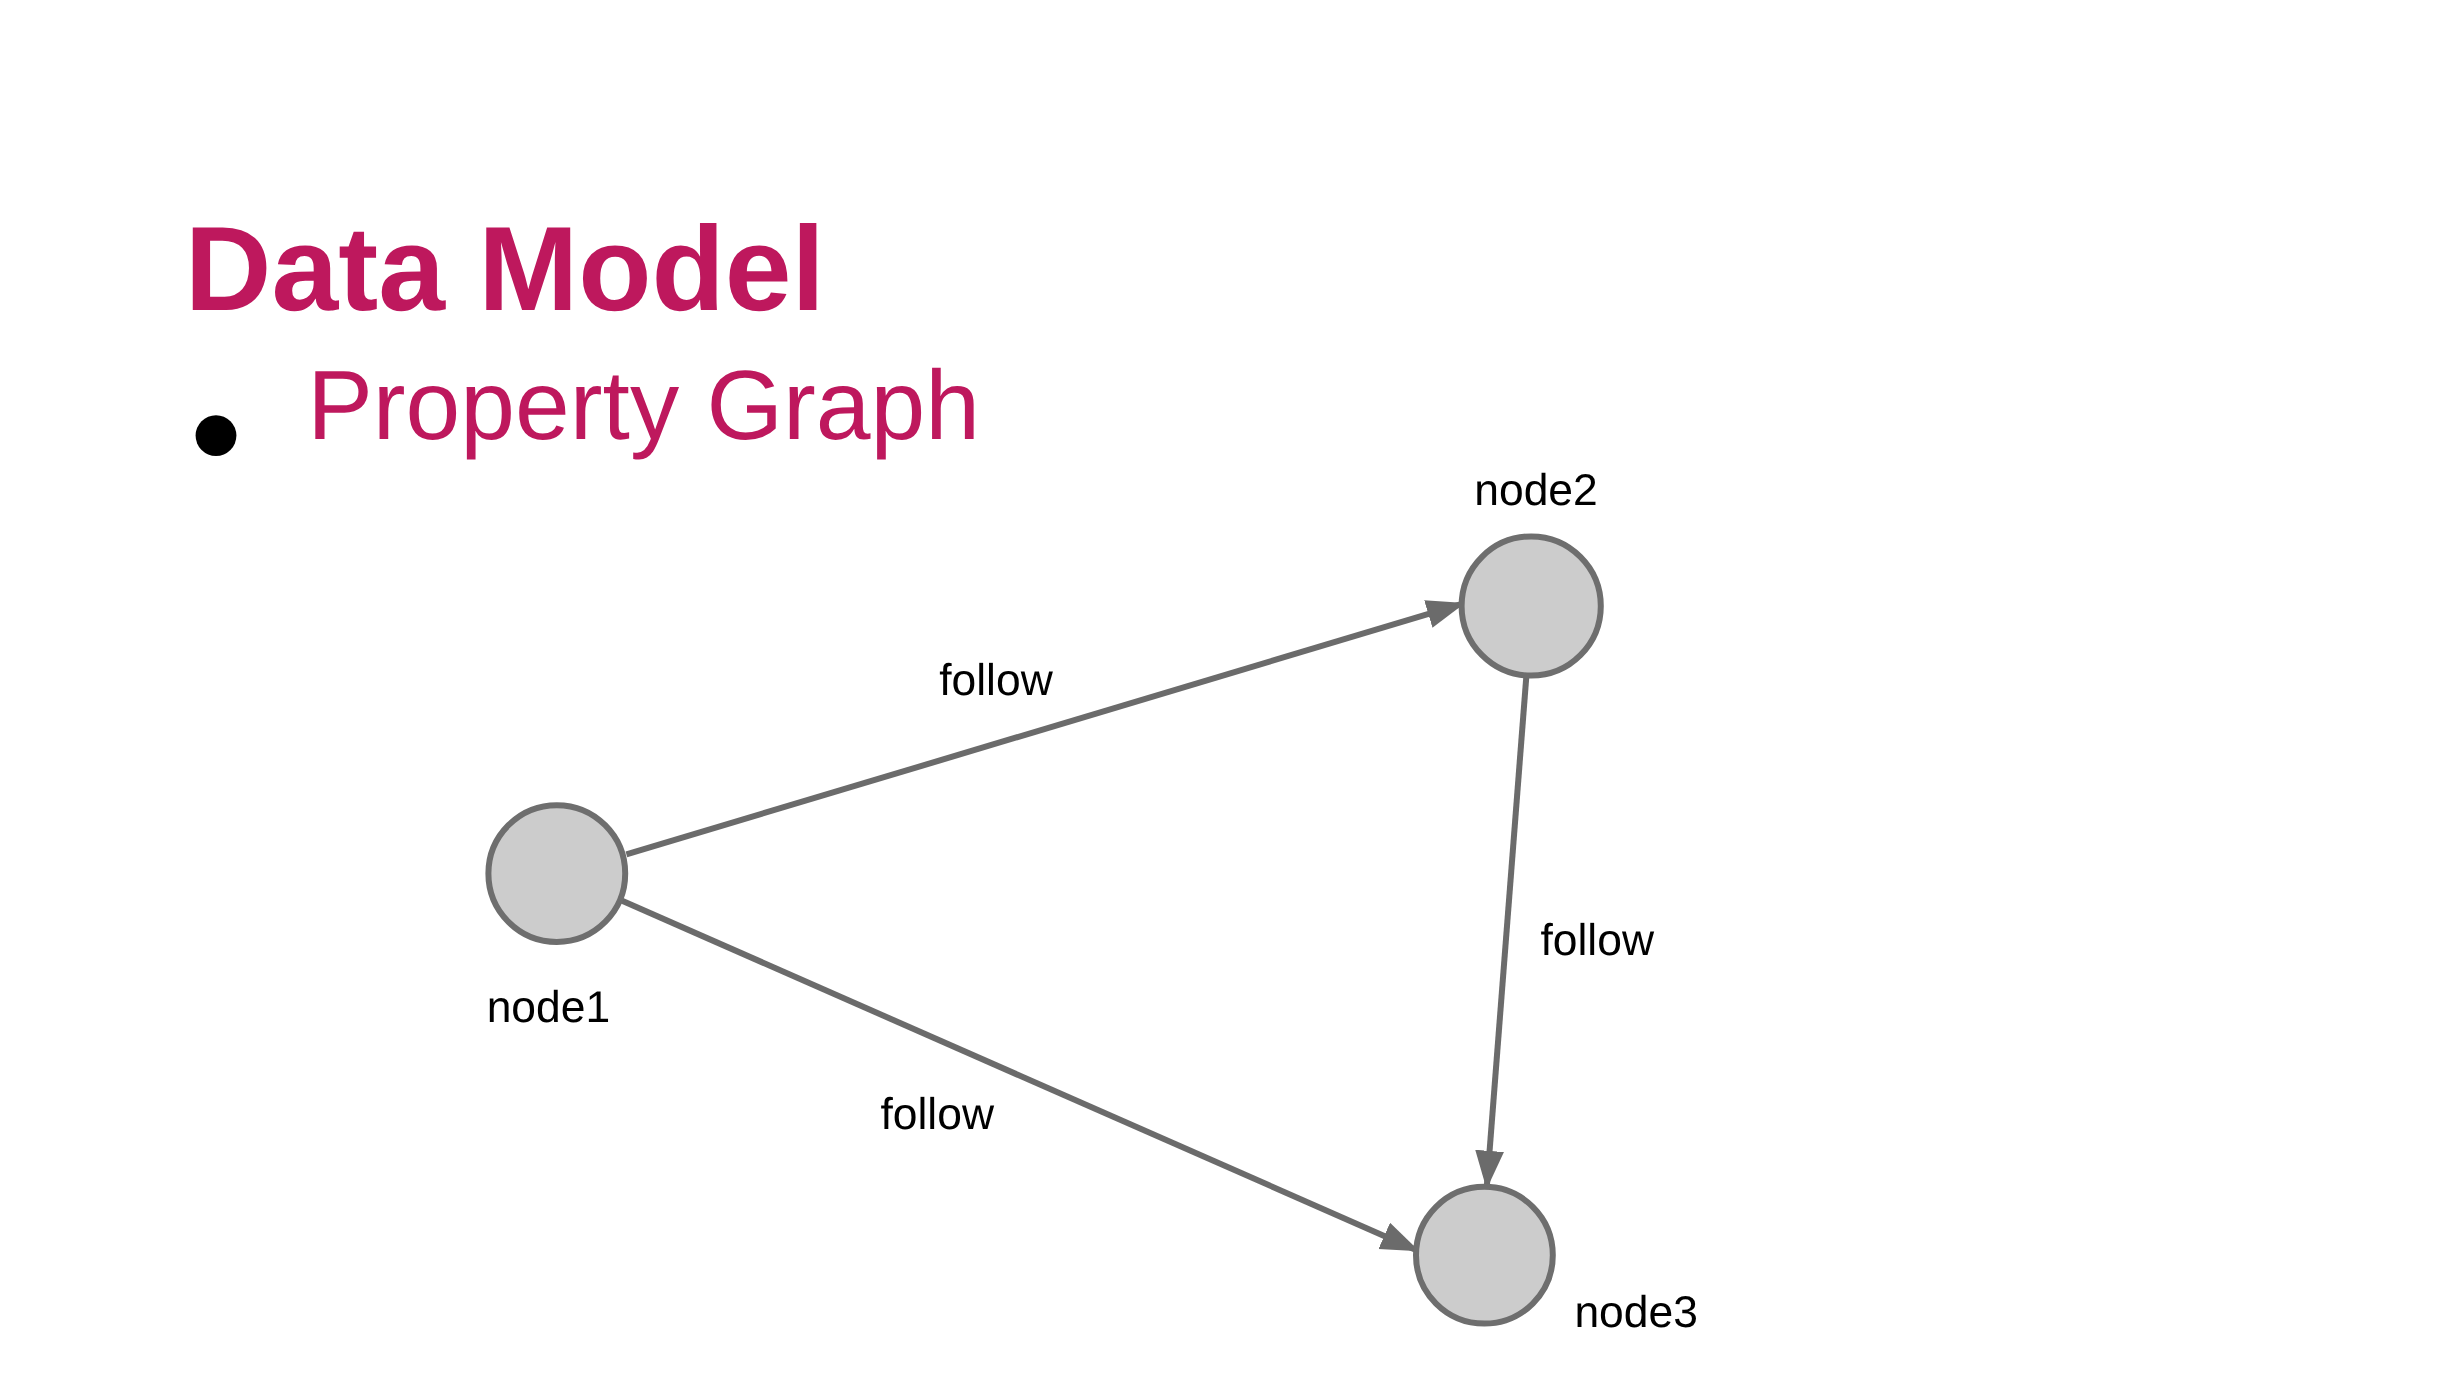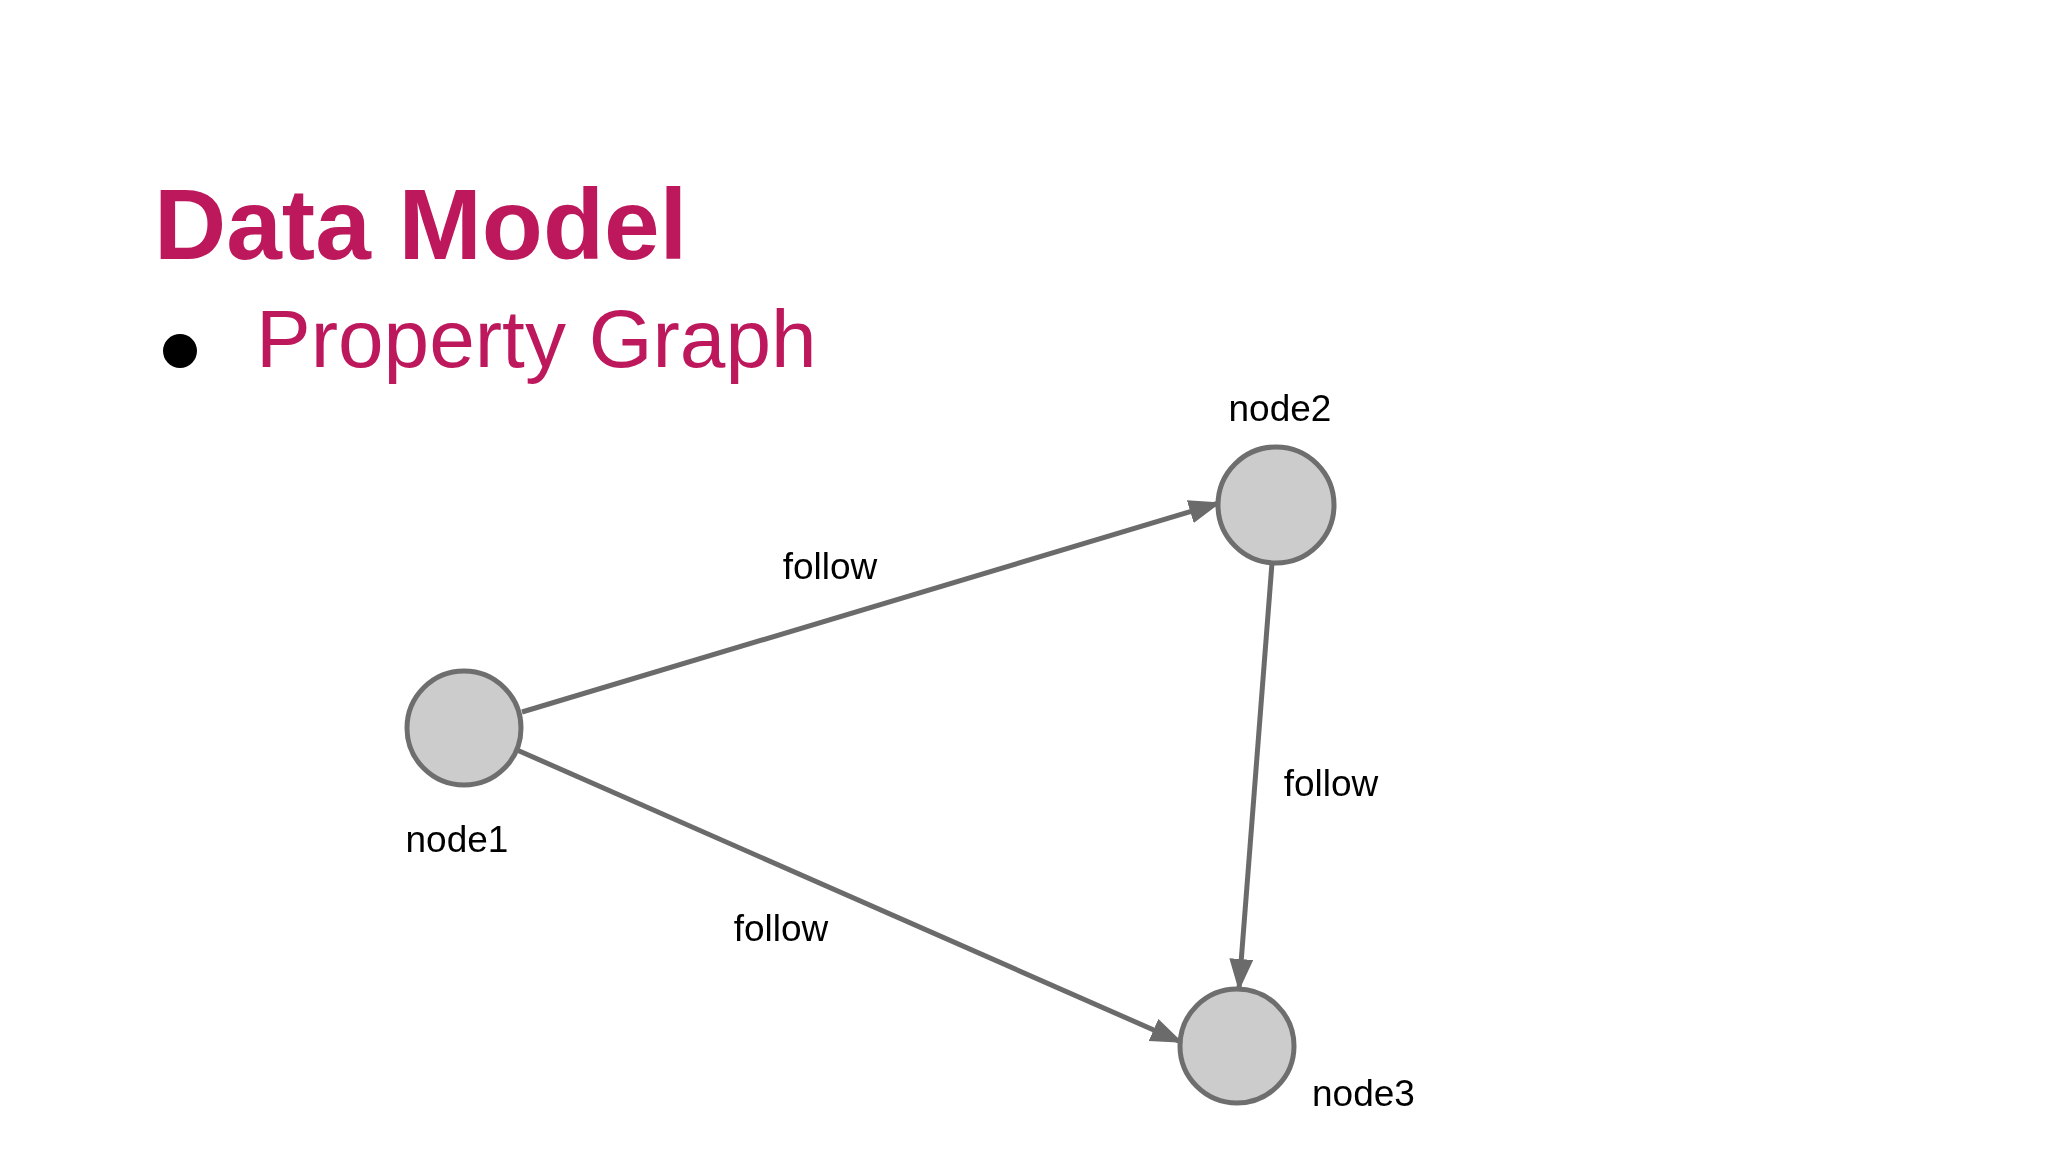--- a/index.html
+++ b/index.html
@@ -21,21 +21,21 @@
     font-weight: bold;
     line-height: 1;
     letter-spacing: 0px;
     white-space: nowrap;
   }
   .bullet-row {
     position: absolute;
     left: 139px;
     top: 298px;
     display: flex;
-    align-items: flex-start;
+    align-items: flex-end;
   }
   .bullet-dot {
     width: 34px;
     height: 34px;
     margin-top: 36px;
     border-radius: 50%;
     background: #000000;
     flex: 0 0 auto;
   }
   .bullet-text {

